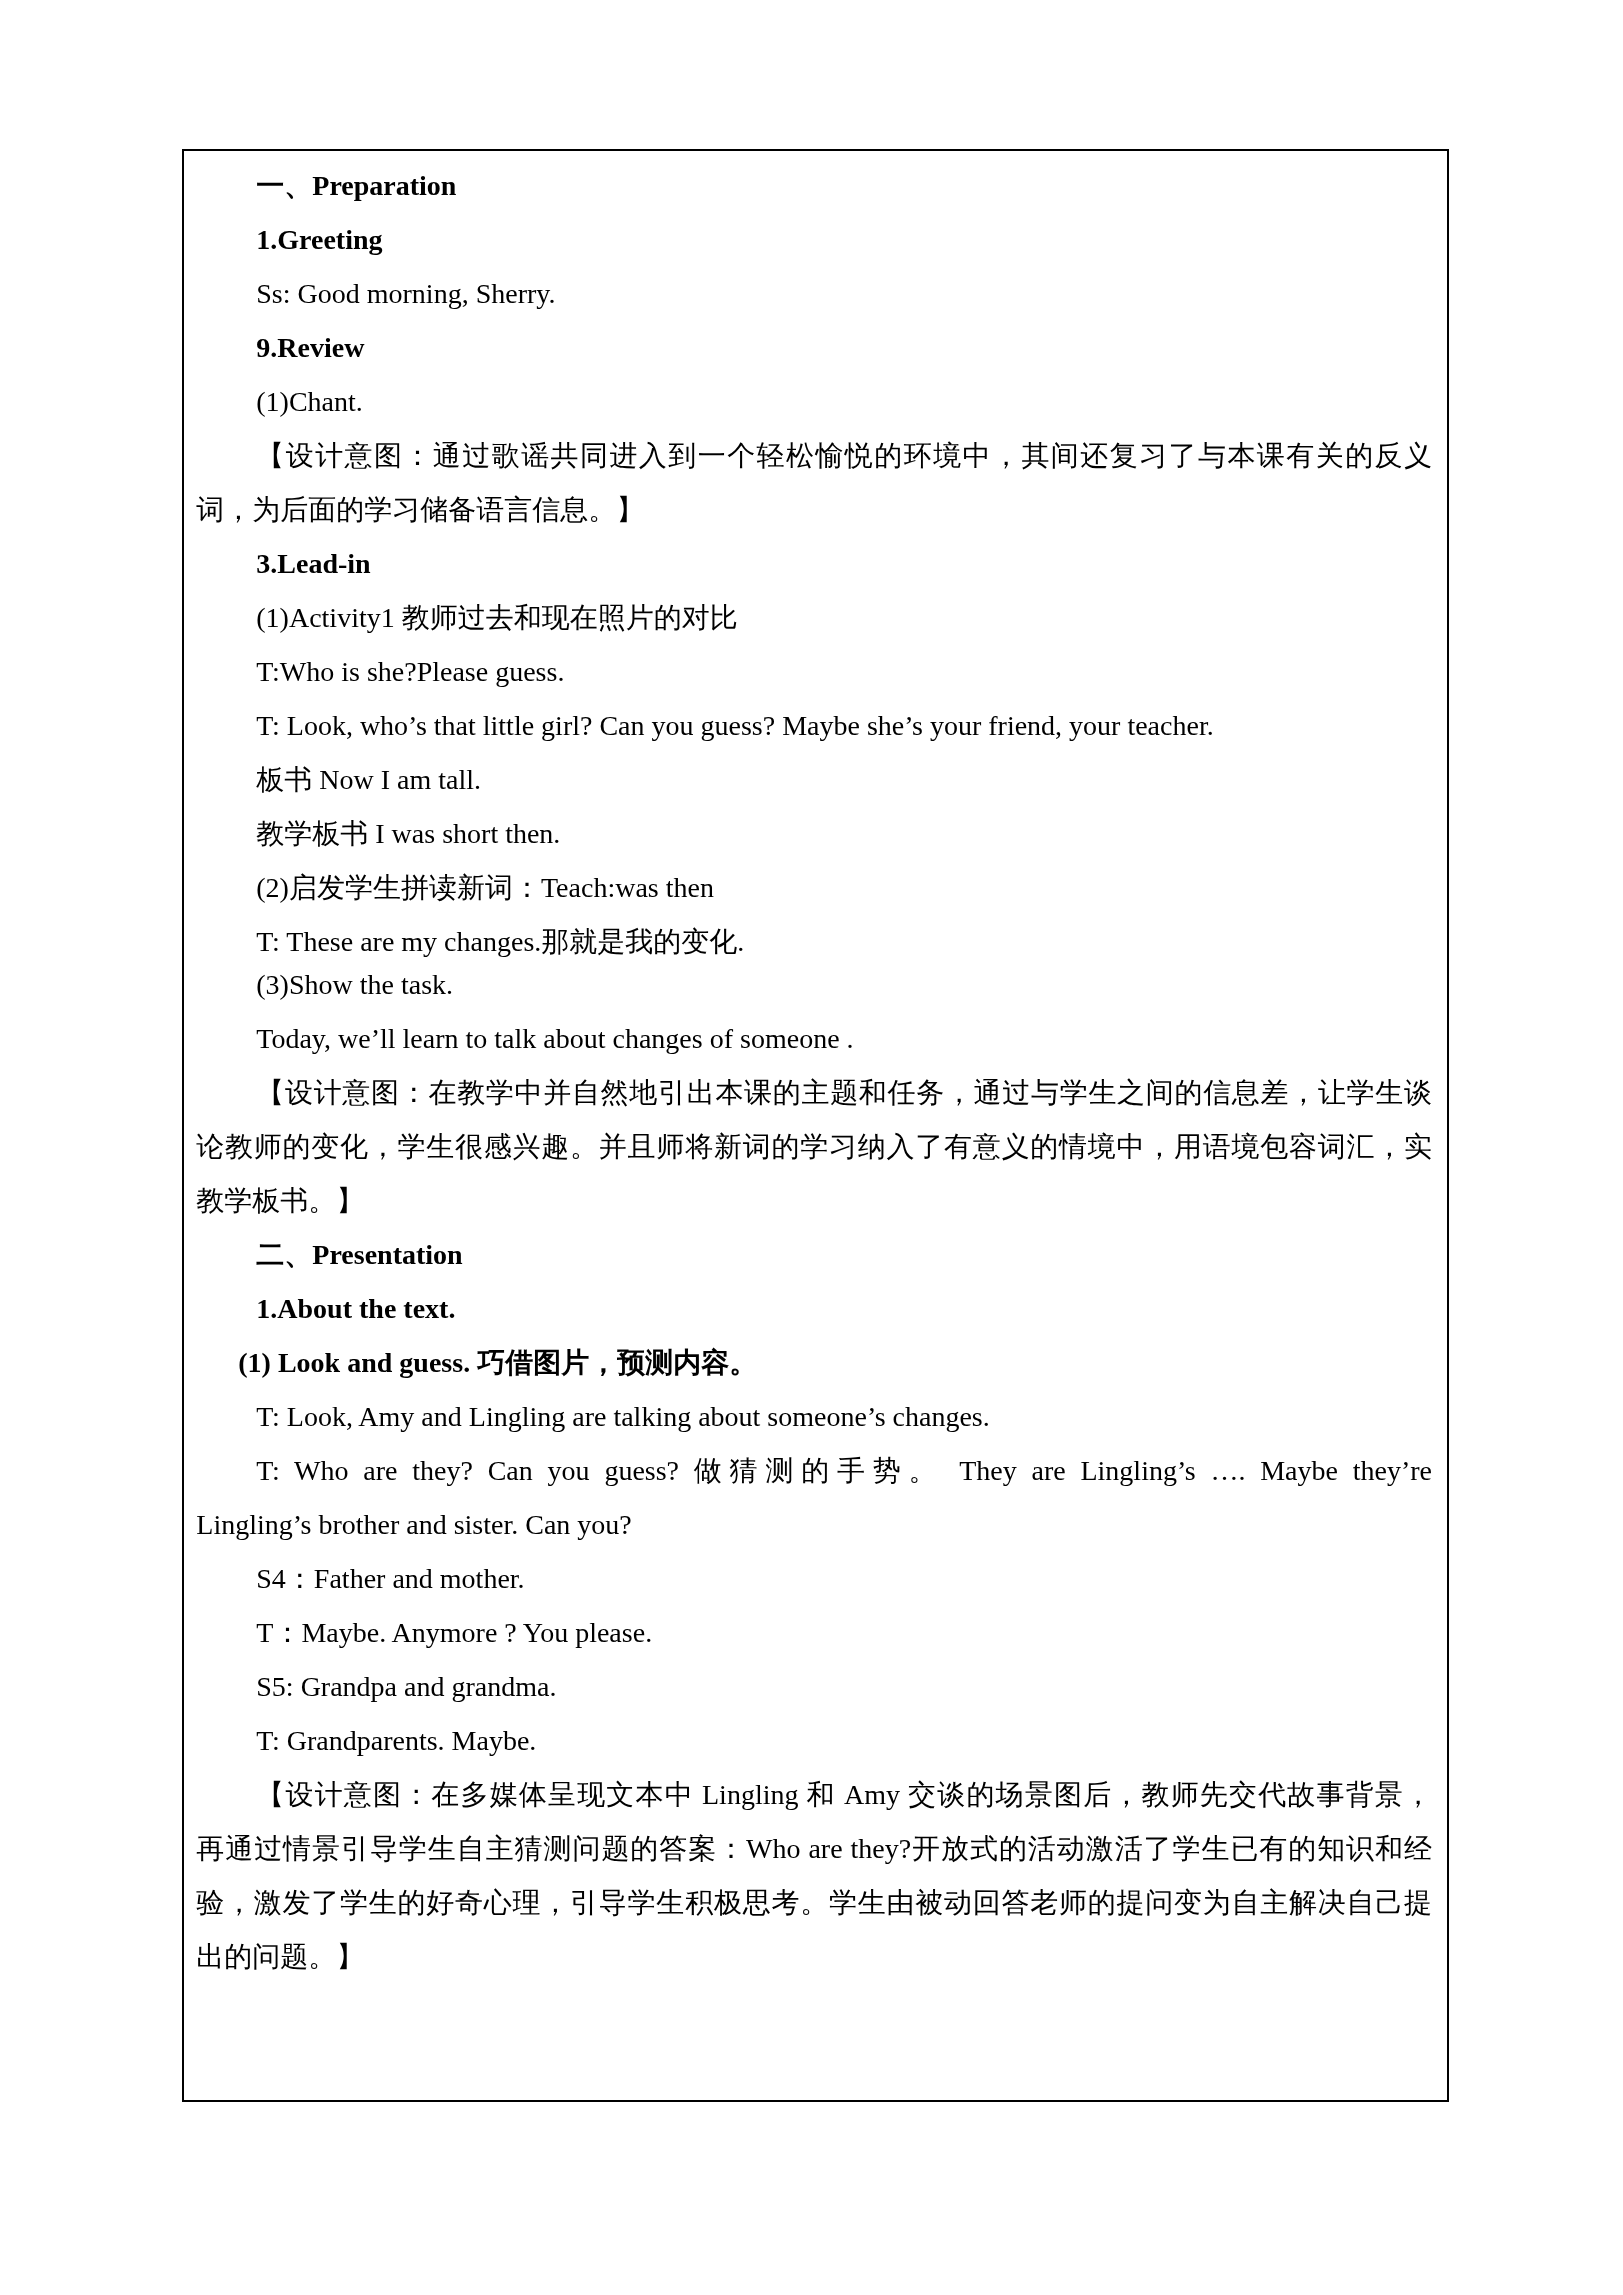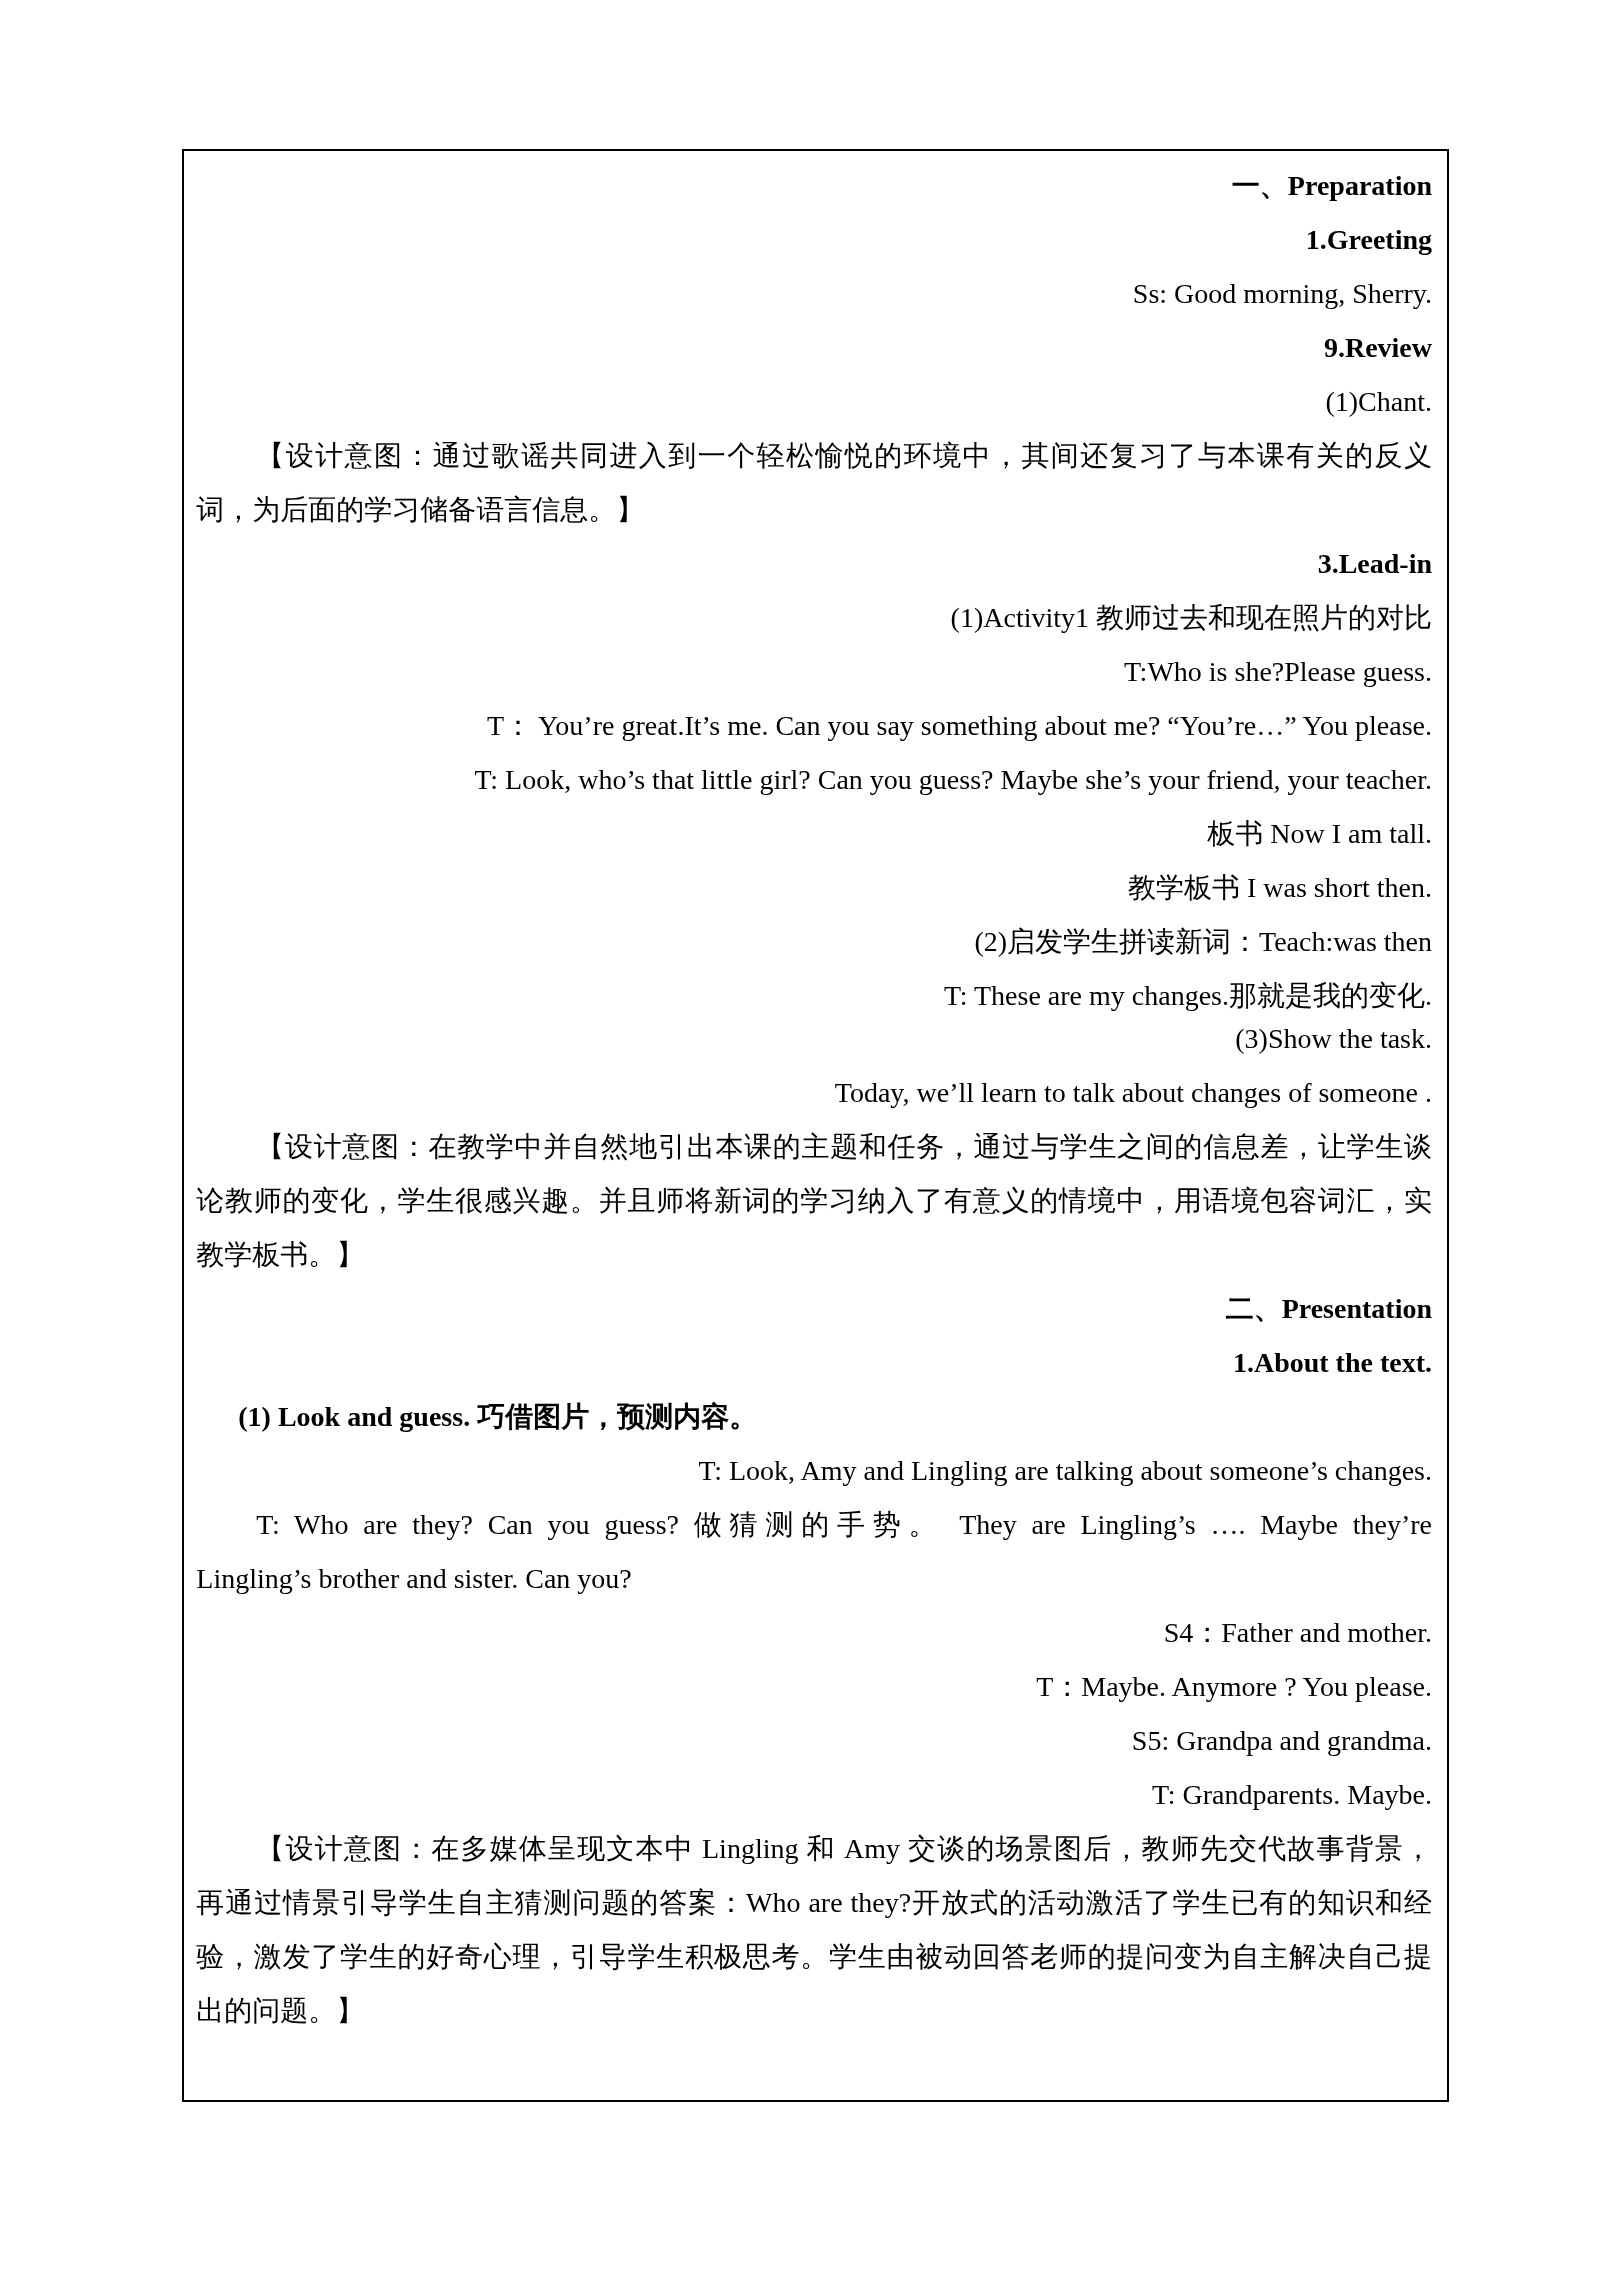--- a/index.html
+++ b/index.html
@@ -27,41 +27,40 @@
     padding: 8.2px 15px 0 12.3px;
     overflow: hidden;
   }
   .ln {
     font-size: 28px;
     line-height: 54px;
     white-space: normal;
     overflow: hidden;
   }
   .h    { font-weight: 700; }
-  .ind  { text-indent: 60px; text-align: right; }
+  .ind  { text-indent: 60px; }
   .ind2 { text-indent: 42px; }
   .fill { text-align: justify; text-align-last: justify; }
   .tight{ margin-top: -11.6px; }
 </style>
 </head>
 <body>
 
 <div class="page">
   <div class="box">
       <div class="ln h ind">一、Preparation</div>
       <div class="ln h ind">1.Greeting</div>
       <div class="ln ind">Ss: Good morning, Sherry.</div>
       <div class="ln h ind">9.Review</div>
       <div class="ln ind">(1)Chant.</div>
       <div class="ln ind fill">【设计意图：通过歌谣共同进入到一个轻松愉悦的环境中，其间还复习了与本课有关的反义</div>
       <div class="ln">词，为后面的学习储备语言信息。】</div>
       <div class="ln h ind">3.Lead-in</div>
       <div class="ln ind">(1)Activity1 教师过去和现在照片的对比</div>
       <div class="ln ind">T:Who is she?Please guess.</div>
-      <div class="ln ind">T： You’re great.It’s me. Can you say something about me? “You’re…” You please.</div>
       <div class="ln ind">T: Look, who’s that little girl? Can you guess? Maybe she’s your friend, your teacher.</div>
       <div class="ln ind">板书 Now I am tall.</div>
       <div class="ln ind">教学板书 I was short then.</div>
       <div class="ln ind">(2)启发学生拼读新词：Teach:was then</div>
       <div class="ln ind">T: These are my changes.那就是我的变化.</div>
       <div class="ln ind tight">(3)Show the task.</div>
       <div class="ln ind">Today, we’ll learn to talk about changes of someone .</div>
       <div class="ln ind fill">【设计意图：在教学中并自然地引出本课的主题和任务，通过与学生之间的信息差，让学生谈</div>
       <div class="ln fill">论教师的变化，学生很感兴趣。并且师将新词的学习纳入了有意义的情境中，用语境包容词汇，实</div>
       <div class="ln">教学板书。】</div>

